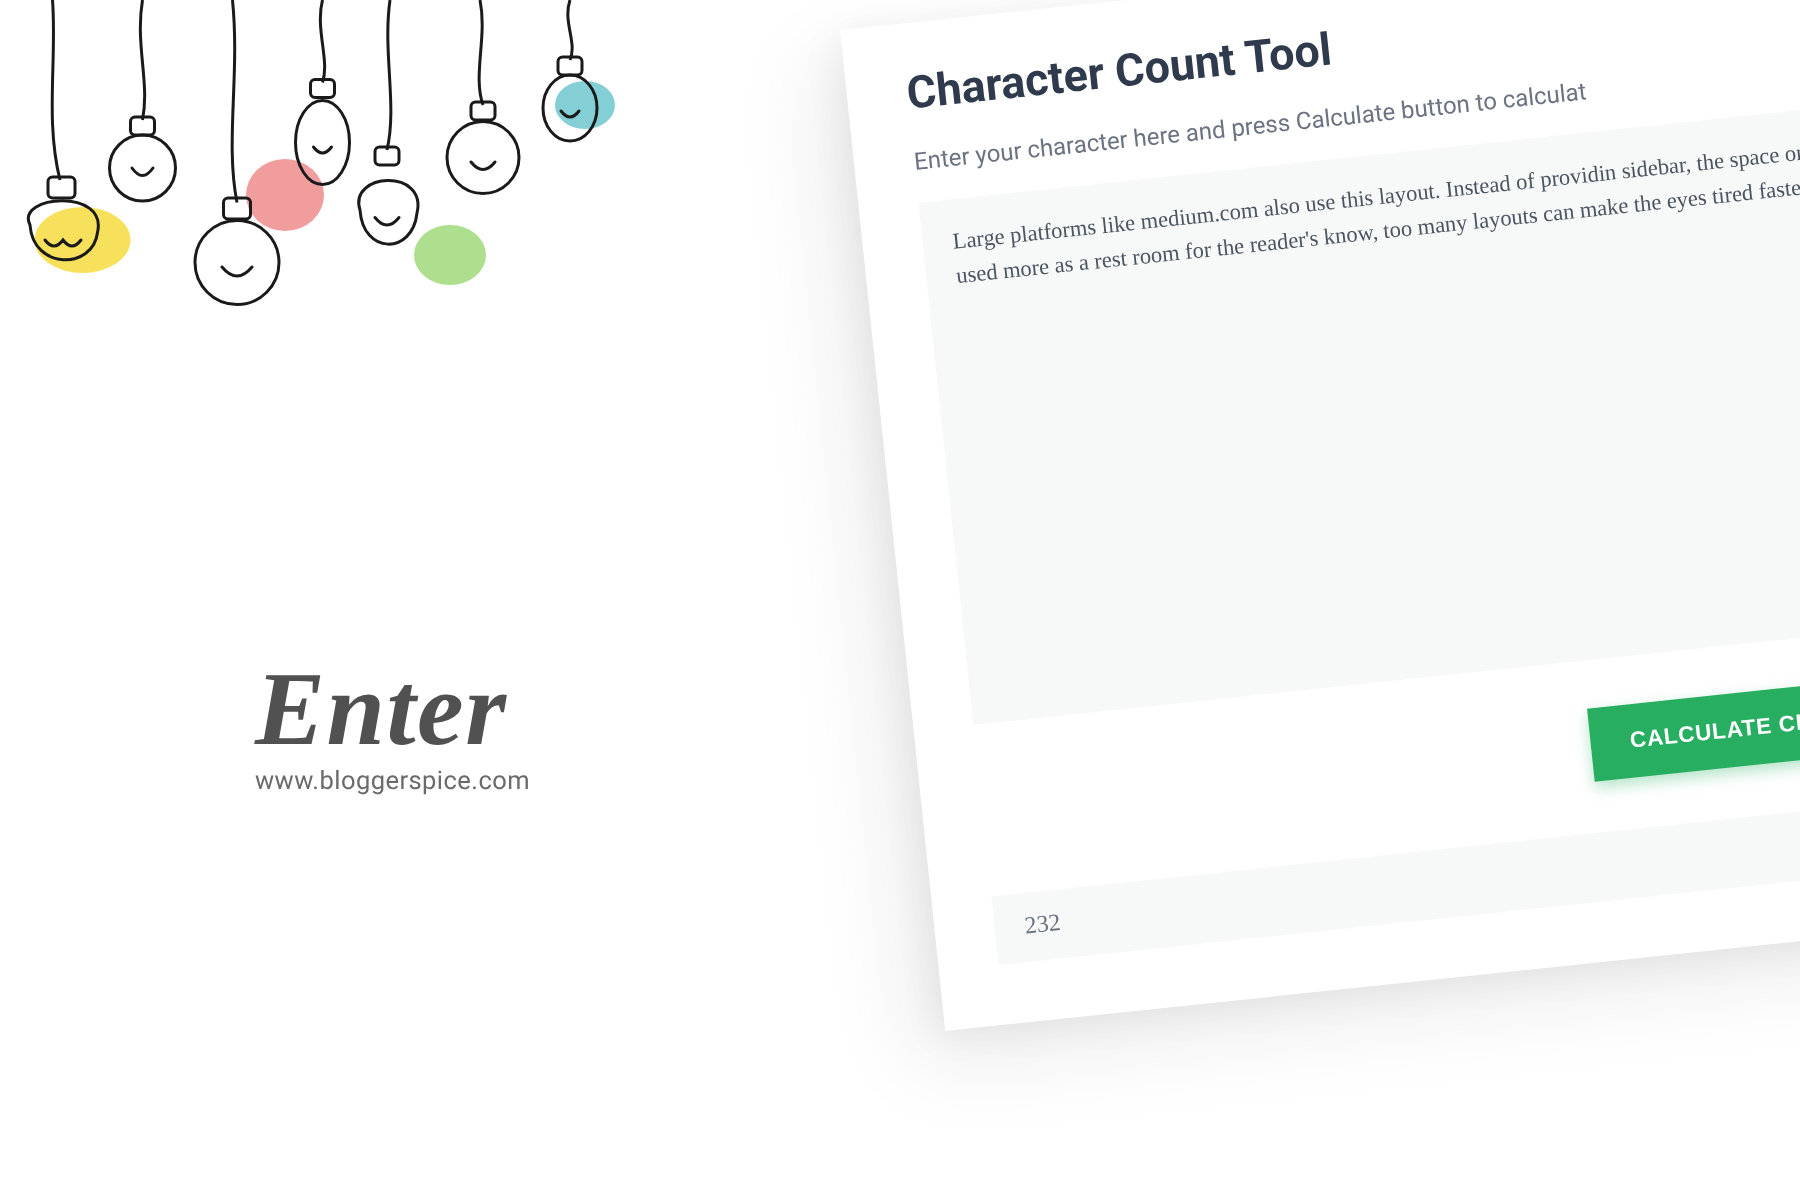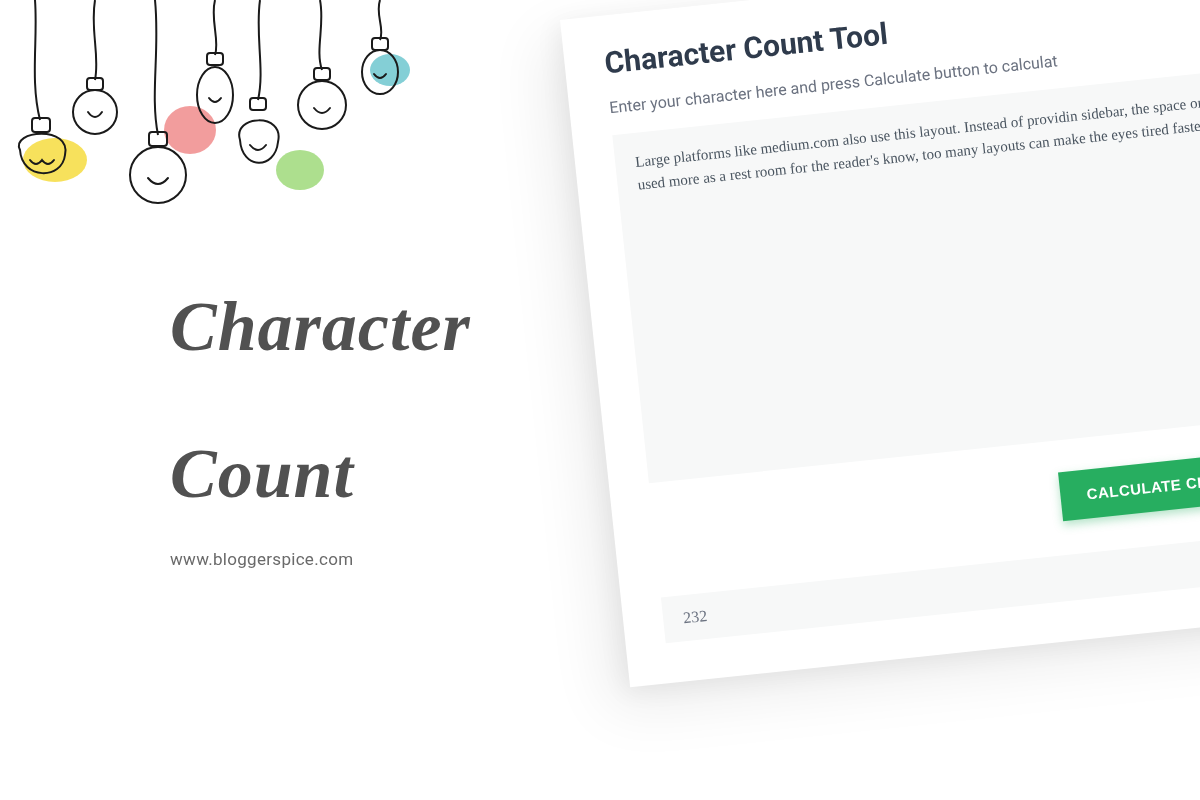--- a/index.html
+++ b/index.html
@@ -30,21 +30,20 @@
   .brand-title {
     font-family: "Brush Script MT", "Segoe Script", cursive;
     font-style: italic;
     font-weight: 700;
     color: #515151;
     font-size: 70px;
     line-height: 1.05;
     letter-spacing: 1px;
   }
   .brand-url {
-    margin-top: 38px;
     color: #6a6a6a;
     font-size: 17px;
     letter-spacing: 0.3px;
   }
 
   
   .tool-panel {
     position: absolute;
     right: -140px;
     top: 20px;
@@ -169,23 +168,23 @@
         <rect x="372" y="38" width="16" height="12" rx="3"></rect>
         <ellipse cx="380" cy="72" rx="18" ry="22"></ellipse>
         <path d="M374 74 q6 8 12 0"></path>
       </g>
     </g>
   </svg>
 </div>
 
 <div class="left-block">
   <div class="brand-title">
-    <span>Character</span><br>
     <br>
-    <span>Count</span>
+    <br>
+    <span>Enter</span>
   </div>
   <div class="brand-url">www.bloggerspice.com</div>
 </div>
 
 <div class="tool-panel">
   <h2 class="tool-title">Character Count Tool</h2>
   <p class="tool-desc">Enter your character here and press Calculate button to calculat</p>
   <textarea class="tool-textarea" style="">Large platforms like medium.com also use this layout. Instead of providin sidebar, the space on the page is used more as a rest room for the reader's know, too many layouts can make the eyes tired faster.</textarea>
   <div class="btn-row">
     <button class="calc-btn">CALCULATE CHARACTERS</button>

